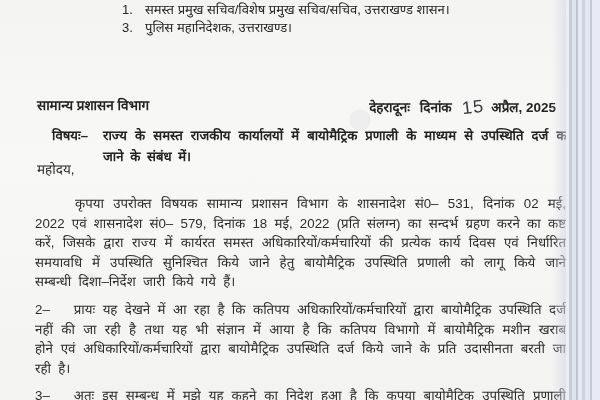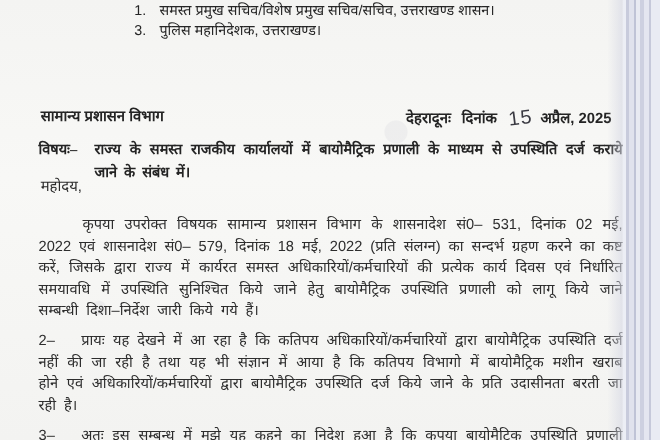--- a/index.html
+++ b/index.html
@@ -18,22 +18,22 @@
   .page-edge::before{content:"";position:absolute;left:-14px;top:0;width:14px;height:100%;
     background:linear-gradient(90deg,rgba(214,216,228,0),rgba(214,216,228,.65));}
   .dist-list{position:absolute;left:122px;top:1px;}
   .dist-item{font-size:13px;line-height:18.2px;font-weight:400;color:#262626;white-space:nowrap;}
   .dist-item .num{display:inline-block;min-width:13px;margin-right:10px;}
   .dept-row{position:absolute;left:37px;top:96px;width:519px;display:flex;
     justify-content:space-between;align-items:flex-start;font-size:13.5px;font-weight:700;color:#242424;gap:48px;}
   .dateline span{margin-left:6px;}
   .handwritten{display:inline-block;font-size:18px;font-weight:400;color:#3a3a42;
     transform:rotate(-7deg) translateY(1px);letter-spacing:1px;margin-right:-2px !important;}
-  .subject-row{position:absolute;left:35px;top:126px;width:531px;display:flex;
-    font-weight:700;color:#242424;font-family:Liberation Serif, serif;}
+  .subject-row{position:absolute;left:52px;top:126px;width:531px;display:flex;
+    font-weight:700;color:#242424;}
   .subject-label{flex:none;width:44px;font-size:13.2px;line-height:20.5px;}
   .subject-text{margin-left:7px;flex:1;font-size:13.2px;line-height:20.5px;
     text-align:justify;word-spacing:3px;}
   .salutation{position:absolute;left:37px;top:160px;font-size:13.5px;color:#2b2b2b;}
   .body-paras{position:absolute;left:35px;top:194px;width:531px;}
   .para{font-size:13.3px;line-height:19.6px;text-align:justify;color:#2d2d2d;
     margin:0 0 8px 0;word-spacing:3.5px;}
   .para.indent{text-indent:40px;}
   .para .pnum{margin-right:24px;}
   [data-interactable]{cursor:default;}

